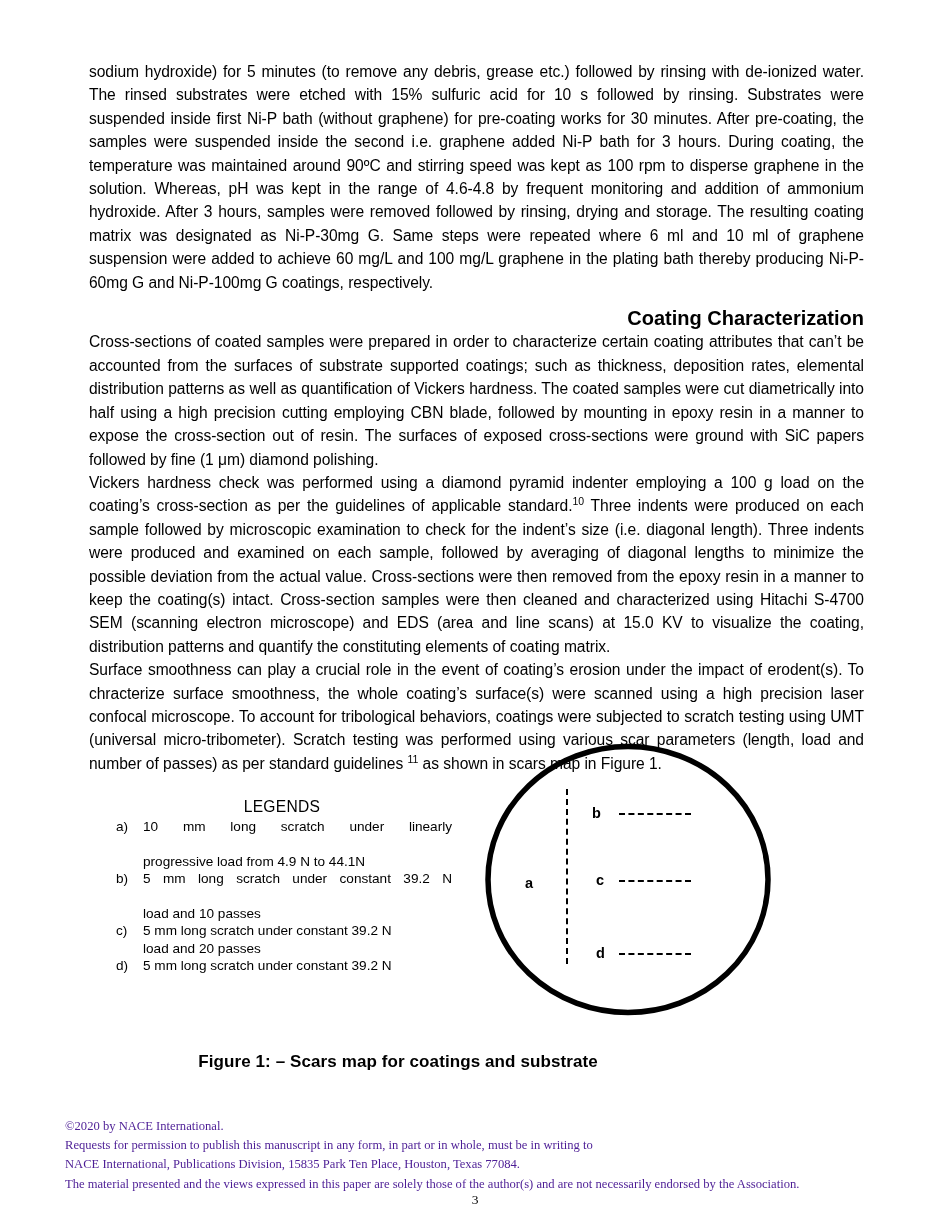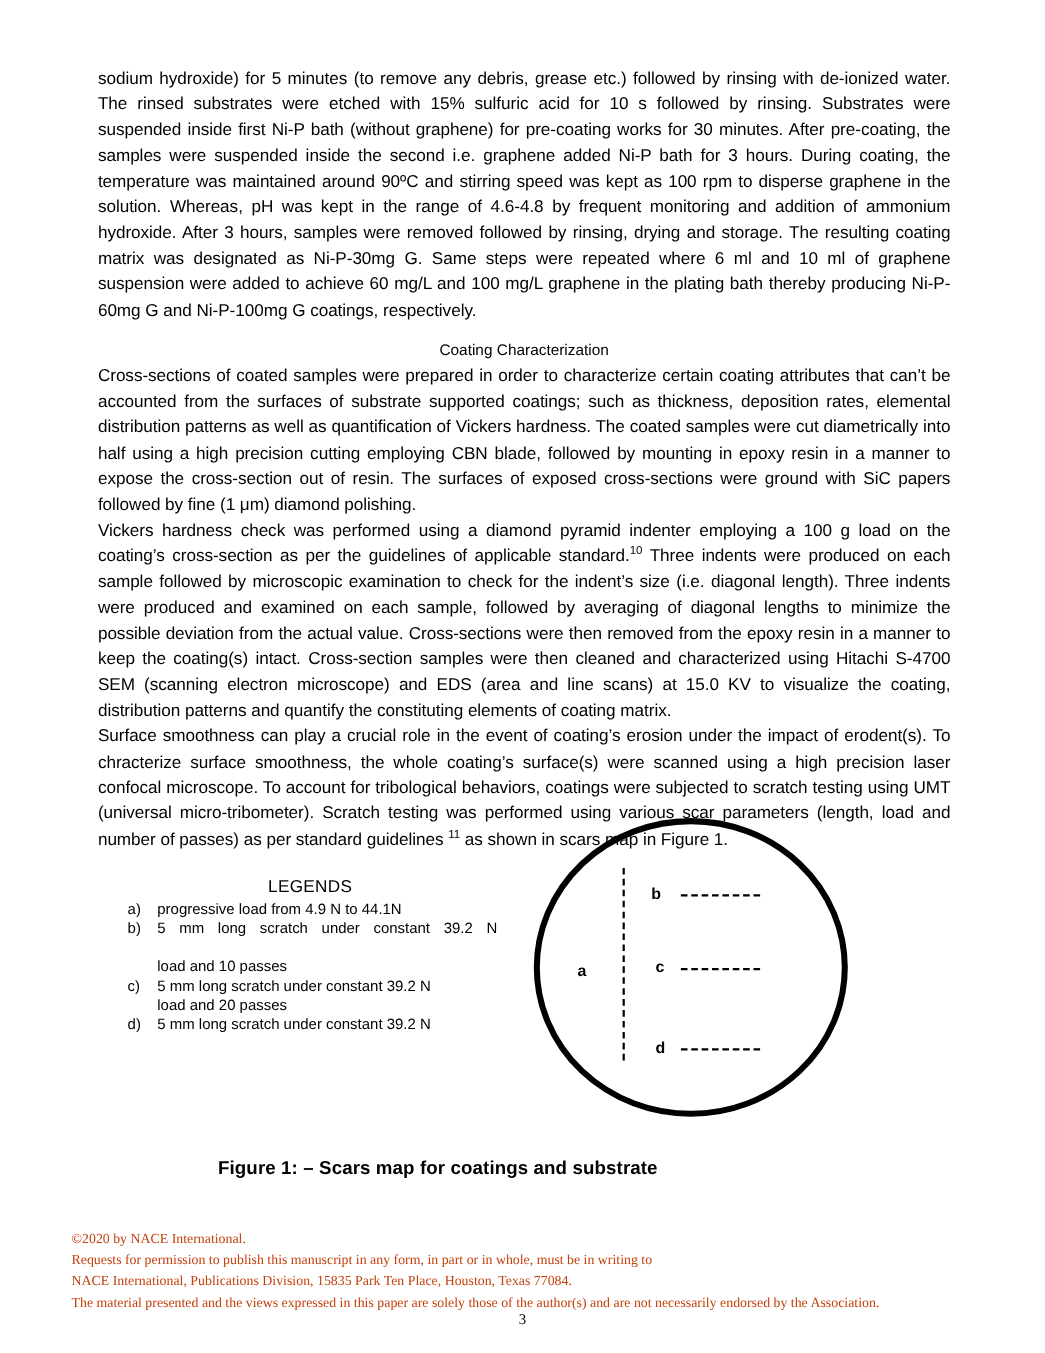--- a/index.html
+++ b/index.html
@@ -32,25 +32,25 @@
     line-height: 23.4px;
     text-align: justify;
     text-justify: inter-word;
     margin: 0 0 13px 0;
     letter-spacing: -0.05px;
   }
   p.body-par.tight {
     margin-bottom: 0;
   }
   h2.section-heading {
-    font-size: 14px;
+    font-size: 20px;
     line-height: 23.4px;
-    font-weight: normal;
+    font-weight: bold;
     margin: 0;
-    text-align: center;
+    text-align: right;
   }
   sup.ref {
     font-size: 10.5px;
     vertical-align: super;
     line-height: 0;
   }
 
   
   .figure-area {
     position: absolute;
@@ -158,21 +158,21 @@
 
   
   .footer {
     position: absolute;
     left: 65px;
     top: 1117px;
     width: 790px;
     font-family: "Liberation Serif", serif;
     font-size: 12.6px;
     line-height: 19.2px;
-    color: #c2410c;
+    color: #4c1d95;
   }
   .footer div { white-space: nowrap; }
   .page-number {
     position: absolute;
     left: 0;
     top: 1192px;
     width: 950px;
     text-align: center;
     font-family: "Liberation Serif", serif;
     font-size: 13.5px;
@@ -197,20 +197,21 @@
 
   </div>
 
   <div class="figure-area">
 
     <div class="legend-block">
       <div class="legend-title">LEGENDS</div>
       <ol class="legend-list">
         <li>
           <span class="marker">a)</span>
+          <span class="l1">10 mm long scratch under linearly</span>
           <span class="l2">progressive load from 4.9 N to 44.1N</span>
         </li>
         <li>
           <span class="marker">b)</span>
           <span class="l1">5 mm long scratch under constant 39.2 N</span>
           <span class="l2">load and 10 passes</span>
         </li>
         <li>
           <span class="marker">c)</span>
           <span class="l2">5 mm long scratch under constant 39.2 N</span>

